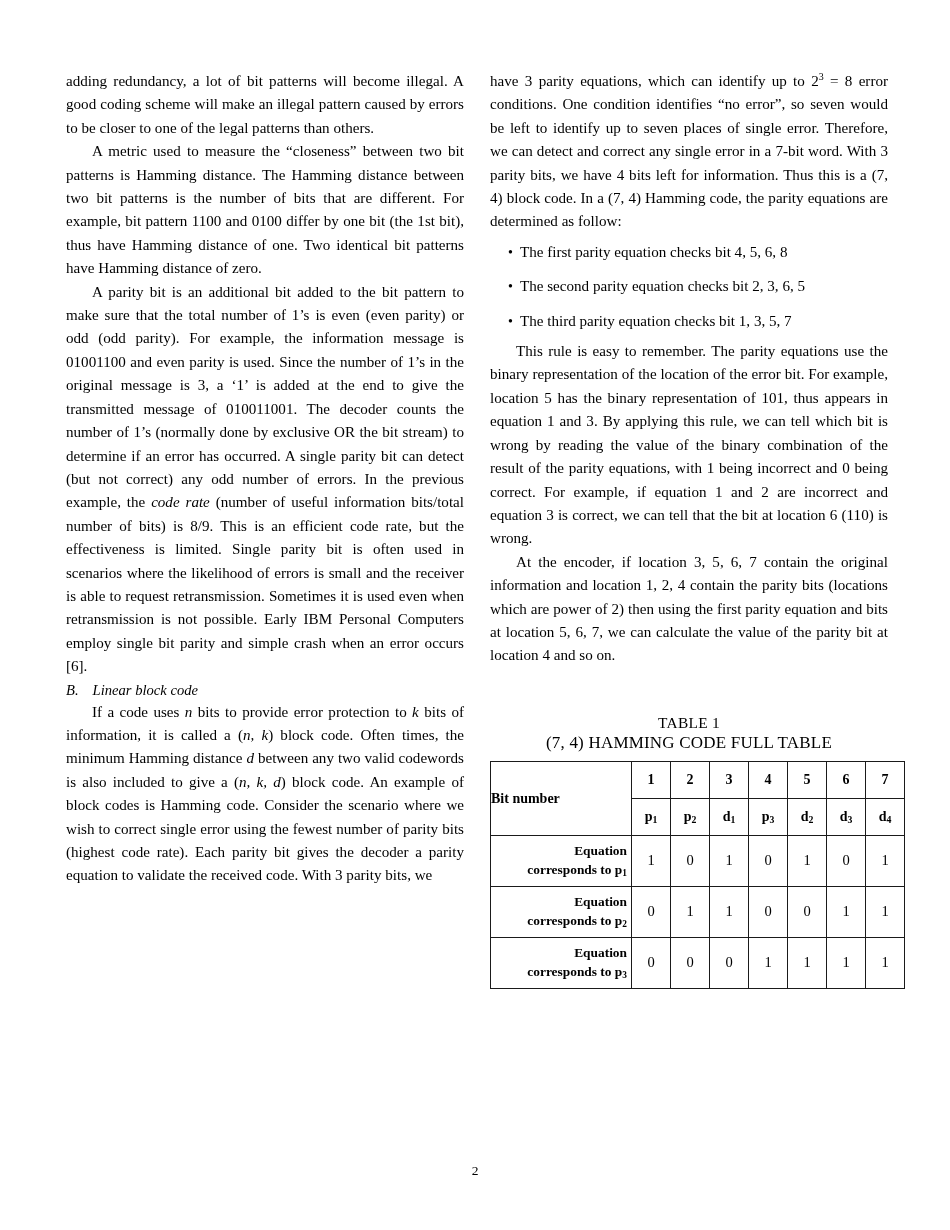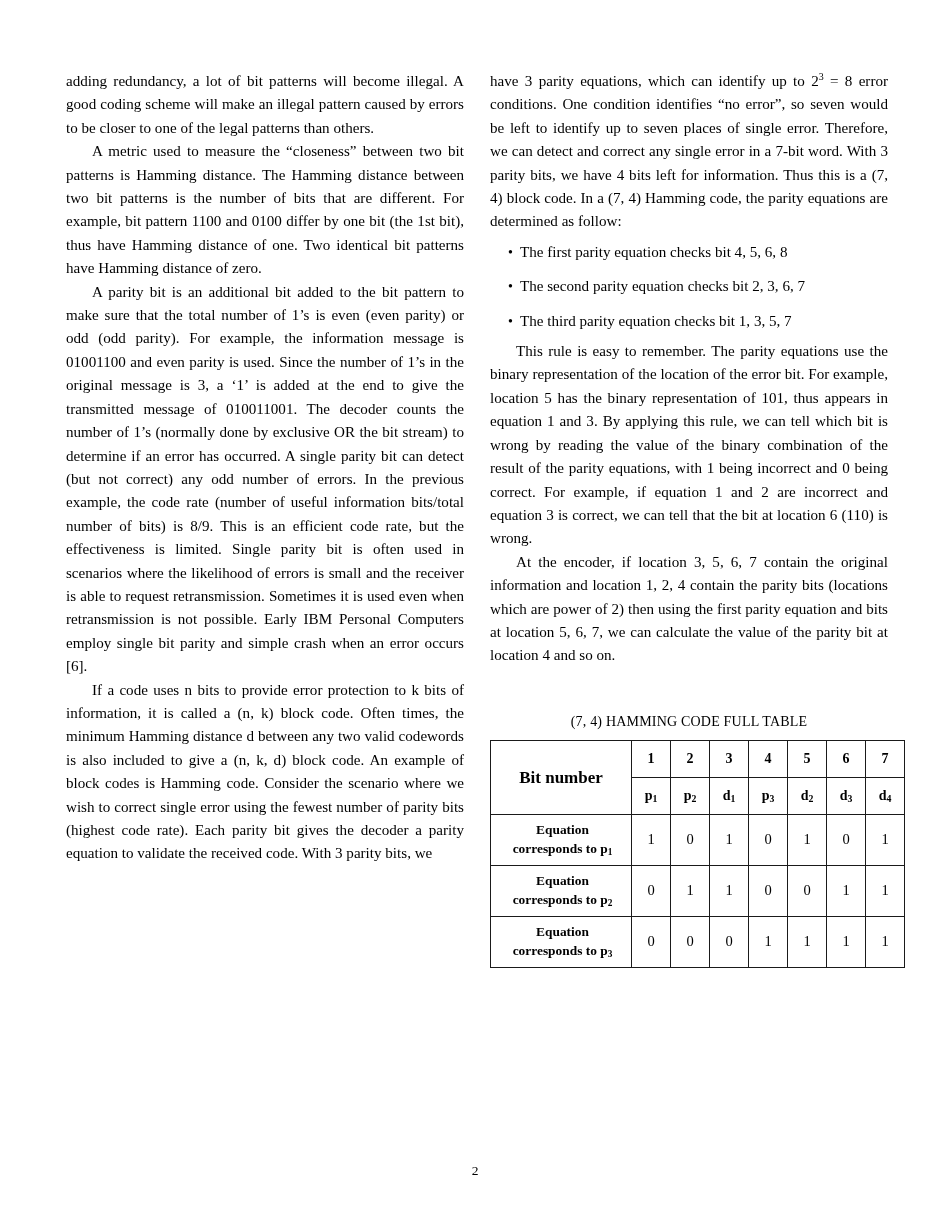--- a/index.html
+++ b/index.html
@@ -84,21 +84,21 @@
   }
   .bullets li:last-child { margin-bottom: 4px; }
   .bullets li .bullet-dot {
     position: absolute;
     left: 18px;
     top: 0;
     font-size: 14px;
     line-height: 23.4px;
   }
 
-  .it { }
+  .it { font-style: italic; }
 
   sup.exp {
     font-size: 0.66em;
     vertical-align: super;
     line-height: 0;
   }
   sub.sb {
     font-size: 0.70em;
     vertical-align: -0.22em;
     line-height: 0;
@@ -111,21 +111,21 @@
     text-indent: 0;
   }
   .table-caption .t1 {
     display: block;
     font-size: 15.4px;
     line-height: 21px;
     letter-spacing: 0.3px;
   }
   .table-caption .t2 {
     display: block;
-    font-size: 14px;
+    font-size: 17px;
     line-height: 20px;
     letter-spacing: 0.2px;
   }
 
   
   table.hamming {
     margin-top: 8px;
     border-collapse: collapse;
     width: 408px;
     table-layout: fixed;
@@ -133,32 +133,32 @@
   table.hamming td, table.hamming th {
     border: 1px solid #1a1a1a;
     padding: 0;
     font-weight: bold;
     font-size: 13.2px;
     text-align: center;
     vertical-align: middle;
     background: #fff;
   }
   table.hamming td.rowlabel {
-    text-align: center;
+    text-align: right;
     padding: 4px 4px 5px 7px;
     line-height: 19.5px;
     width: 140px;
     font-size: 13.4px;
     margin-top: 40px;
   }
   table.hamming td.bitnumber {
-    text-align: center;
+    text-align: left;
     vertical-align: middle;
     width: 140px;
-    font-size: 17px;
+    font-size: 14px;
     font-family: Liberation Serif, serif;
   }
   table.hamming td.hcell {
     height: 36px;
     width: 38px;
     font-size: 14px;
   }
   table.hamming td.dcell {
     height: 50px;
     width: 38px;
@@ -182,41 +182,43 @@
   <div class="columns">
 
     <div class="col">
 
       <p class="noindent">adding redundancy, a lot of bit patterns will become illegal. A good coding scheme will make an illegal pattern caused by errors to be closer to one of the legal patterns than others.</p>
 
       <p class="indent">A metric used to measure the “closeness” between two bit patterns is Hamming distance. The Hamming distance between two bit patterns is the number of bits that are different. For example, bit pattern 1100 and 0100 differ by one bit (the 1st bit), thus have Hamming distance of one. Two identical bit patterns have Hamming distance of zero.</p>
 
       <p class="indent"><span>A parity bit is an additional bit added to the bit pattern to make sure that the total number of 1’s is even (even parity) or odd (odd parity). For example, the information message is 01001100 and even parity is used. Since the number of 1’s in the original message is 3, a ‘1’ is added at the end to give the transmitted message of 010011001. The decoder counts the number of 1’s (normally done by exclusive OR the bit stream) to determine if an error has occurred. A single parity bit can detect (but not correct) any odd number of errors. In the previous example, the </span><span class="it">code rate</span><span> (number of useful information bits/total number of bits) is 8/9. This is an efficient code rate, but the effectiveness is limited. Single parity bit is often used in scenarios where the likelihood of errors is small and the receiver is able to request retransmission. Sometimes it is used even when retransmission is not possible. Early IBM Personal Computers employ single bit parity and simple crash when an error occurs [6].</span></p>
 
+      <p class="sec-head"><span class="letter">B.</span><span>Linear block code</span></p>
 
       <p class="indent"><span>If a code uses </span><span class="it">n</span><span> bits to provide error protection to </span><span class="it">k</span><span> bits of information, it is called a (</span><span class="it">n, k</span><span>) block code. Often times, the minimum Hamming distance </span><span class="it">d</span><span> between any two valid codewords is also included to give a (</span><span class="it">n, k, d</span><span>) block code. An example of block codes is Hamming code. Consider the scenario where we wish to correct single error using the fewest number of parity bits (highest code rate). Each parity bit gives the decoder a parity equation to validate the received code. With 3 parity bits, we</span></p>
 
     </div>
 
     <div class="col">
 
       <p class="noindent"><span>have 3 parity equations, which can identify up to </span><span>2</span><sup class="exp">3</sup><span> = 8 error conditions. One condition identifies “no error”, so seven would be left to identify up to seven places of single error. Therefore, we can detect and correct any single error in a 7-bit word. With 3 parity bits, we have 4 bits left for information. Thus this is a (7, 4) block code. In a (7, 4) Hamming code, the parity equations are determined as follow:</span></p>
 
       <ul class="bullets">
         <li><span class="bullet-dot">•</span><span>The first parity equation checks bit 4, 5, 6, 8</span></li>
-        <li><span class="bullet-dot">•</span><span>The second parity equation checks bit 2, 3, 6, 7</span></li>
+        <li><span class="bullet-dot">•</span><span>The second parity equation checks bit 2, 3, 6, 5</span></li>
         <li><span class="bullet-dot">•</span><span>The third parity equation checks bit 1, 3, 5, 7</span></li>
       </ul>
 
       <p class="indent">This rule is easy to remember. The parity equations use the binary representation of the location of the error bit. For example, location 5 has the binary representation of 101, thus appears in equation 1 and 3. By applying this rule, we can tell which bit is wrong by reading the value of the binary combination of the result of the parity equations, with 1 being incorrect and 0 being correct. For example, if equation 1 and 2 are incorrect and equation 3 is correct, we can tell that the bit at location 6 (110) is wrong.</p>
 
       <p class="indent">At the encoder, if location 3, 5, 6, 7 contain the original information and location 1, 2, 4 contain the parity bits (locations which are power of 2) then using the first parity equation and bits at location 5, 6, 7, we can calculate the value of the parity bit at location 4 and so on.</p>
 
 
       <div class="table-caption">
+        <span class="t1">TABLE 1</span>
         <span class="t2">(7, 4) HAMMING CODE FULL TABLE</span>
       </div>
 
       <table class="hamming">
         <tbody>
           <tr>
             <td class="bitnumber" rowspan="2">Bit number</td>
             <td class="hcell">1</td>
             <td class="hcell">2</td>
             <td class="hcell">3</td>

